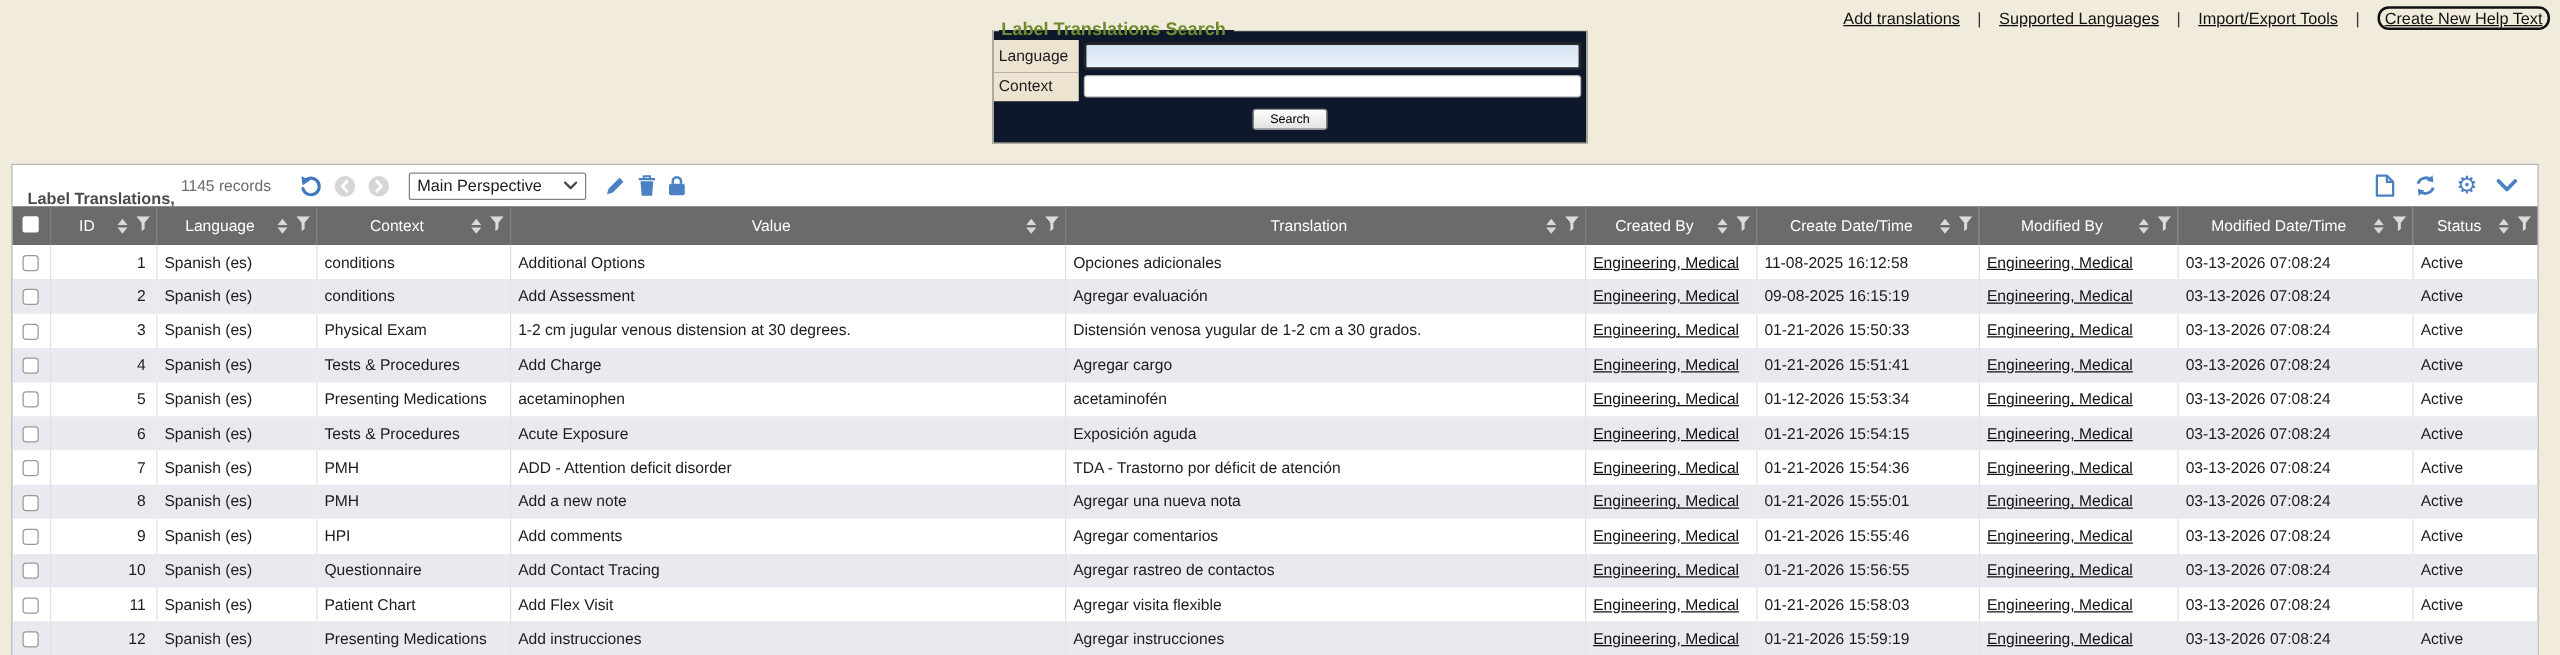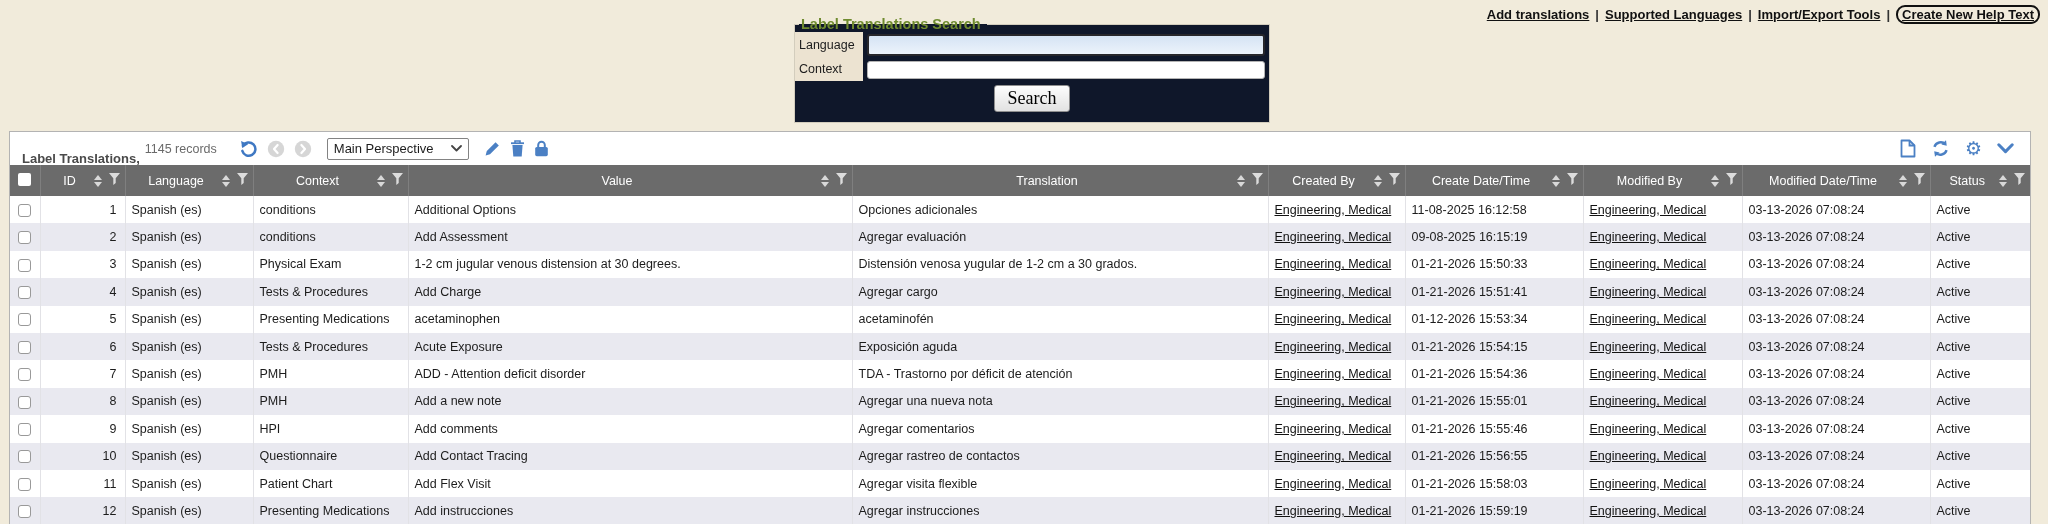--- a/index.html
+++ b/index.html
@@ -1,34 +1,34 @@
 <!DOCTYPE html>
 <html><head>
 <meta charset="utf-8">
 <style>
   * { margin:0; padding:0; box-sizing:border-box; }
   html,body { width:2048px; height:524px; overflow:hidden; }
   body { background:#f1ebdb; font-family:"Liberation Sans", sans-serif; color:#1c1c1c; position:relative; }
 
   
-  .top-links { position:absolute; top:5px; right:8px; font-size:13px; display:flex; align-items:center; gap:6px; white-space:nowrap;font-weight:bold; }
+  .top-links { position:absolute; top:5px; right:8px; font-size:13px; display:flex; align-items:center; gap:14px; white-space:nowrap; }
   .top-links a { color:#111; text-decoration:underline; cursor:pointer; }
   .top-links .sep { color:#333; }
   .top-links .focus-box { border:2px solid #111; border-radius:9px; padding:0 4px; }
 
   
   fieldset.search { position:absolute; left:794px; top:16px; width:476px; border:1px solid #d3cdbd; background:#0f172a; padding:0 0 10px 0; }
   fieldset.search legend { font-size:14.5px; font-weight:bold; color:#6f8b2f; padding:0 6px 0 2px; margin-left:4px; }
   .frow { display:flex; align-items:center; }
   .flabel { width:68px; background:#ece3d1; font-size:12.5px; padding:4px 4px; align-self:stretch; display:flex; align-items:center; }
   .finput-wrap { flex:1; padding:2px 4px; }
   input.lang { width:100%; height:22px; border:2px solid #26262b; border-radius:3px; background:linear-gradient(#d5e3f4,#ecf3fb); outline:none; padding:0 5px; font-size:13px; }
   input.ctx  { width:100%; height:18px; border:1px solid #b4b4b4; border-radius:3px; background:#fff; outline:none; padding:0 5px; font-size:13px; }
   .btn-row { text-align:center; padding-top:4px; }
-  button.search-btn { font-family:Liberation Serif, serif; font-size:18px; padding:2px 13px; border:1px solid #8f8f8f; border-radius:3px; background:linear-gradient(#fdfdfd,#e2e2e2); cursor:pointer; }
+  button.search-btn { font-family:Liberation Sans, sans-serif; font-size:10px; padding:2px 13px; border:1px solid #8f8f8f; border-radius:3px; background:linear-gradient(#fdfdfd,#e2e2e2); cursor:pointer; }
 
   
   .panel { position:absolute; left:9px; top:131px; width:2022px; height:394px; background:#fff; border:1px solid #b3b3b3; }
 
   
   .tbar { height:33px; display:flex; align-items:center; padding:0 12px; }
   .tbar .ttl { font-size:13px; font-weight:bold; color:#4a4a4a;margin-top:20px; }
   .tbar .recs { font-size:12.5px; color:#6a6a6a; margin-left:5px; }
   .tbar .grp { display:flex; align-items:center; gap:9px; margin-left:22px; }
   .icon { display:inline-flex; align-items:center; justify-content:center; cursor:pointer; }

